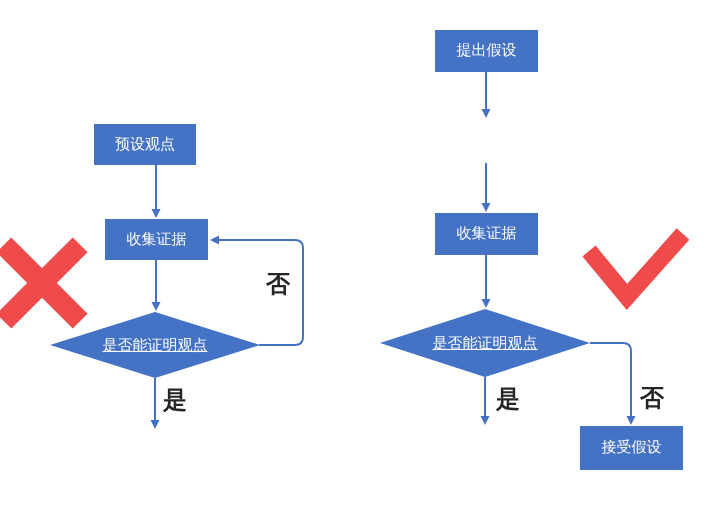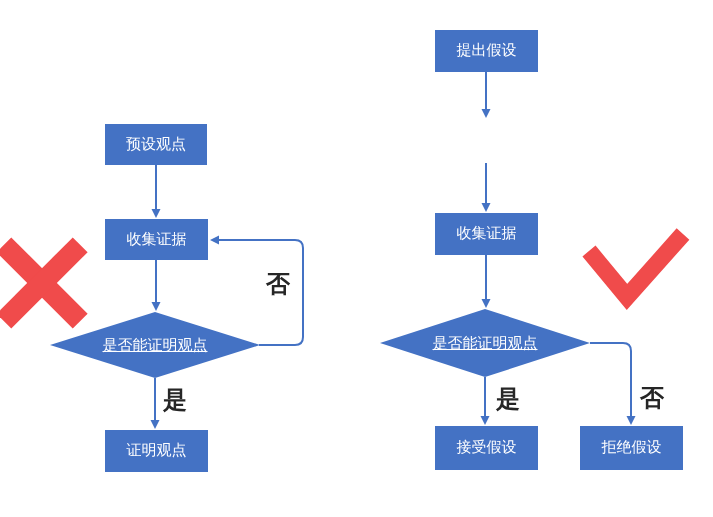--- a/index.html
+++ b/index.html
@@ -114,28 +114,26 @@
     <polygon class="diamond" points="380,343 485,309 590,343 485,377"></polygon>
 
     <g class="mark-fill" transform="translate(42,283) rotate(45)">
       <rect x="-54" y="-10.5" width="108" height="21"></rect>
       <rect x="-10.5" y="-54" width="21" height="108"></rect>
     </g>
 
     <path class="mark-stroke" d="M589,251 L627,297 L683,234"></path>
   </svg>
 
-  <div class="node" style="left:105px;top:124px;width:102px;height:41px">预设观点</div>
+  <div class="node" style="left:94px;top:124px;width:102px;height:41px">预设观点</div>
   <div class="node" style="left:105px;top:219px;width:103px;height:41px">收集证据</div>
   <div class="diamond-label" style="left:50px;top:312px;width:210px;height:66px">是否能证明观点</div>
-  <div class="node" style="left:105px;top:430px;width:103px;height:42px">证明观点</div>
   <div class="branch-label" style="left:161px;top:388px">是</div>
   <div class="branch-label" style="left:264px;top:272px">否</div>
 
   <div class="node" style="left:435px;top:30px;width:103px;height:42px">提出假设</div>
   <div class="node" style="left:435px;top:213px;width:103px;height:42px">收集证据</div>
   <div class="diamond-label" style="left:380px;top:309px;width:210px;height:68px">是否能证明观点</div>
-  <div class="node" style="left:435px;top:426px;width:103px;height:44px">接受假设</div>
-  <div class="node" style="left:580px;top:426px;width:103px;height:44px">拒绝假设</div>
+  <div class="node" style="left:580px;top:426px;width:103px;height:44px">接受假设</div>
   <div class="branch-label" style="left:494px;top:387px">是</div>
   <div class="branch-label" style="left:638px;top:386px">否</div>
 
 </div>
 
 </body></html>

